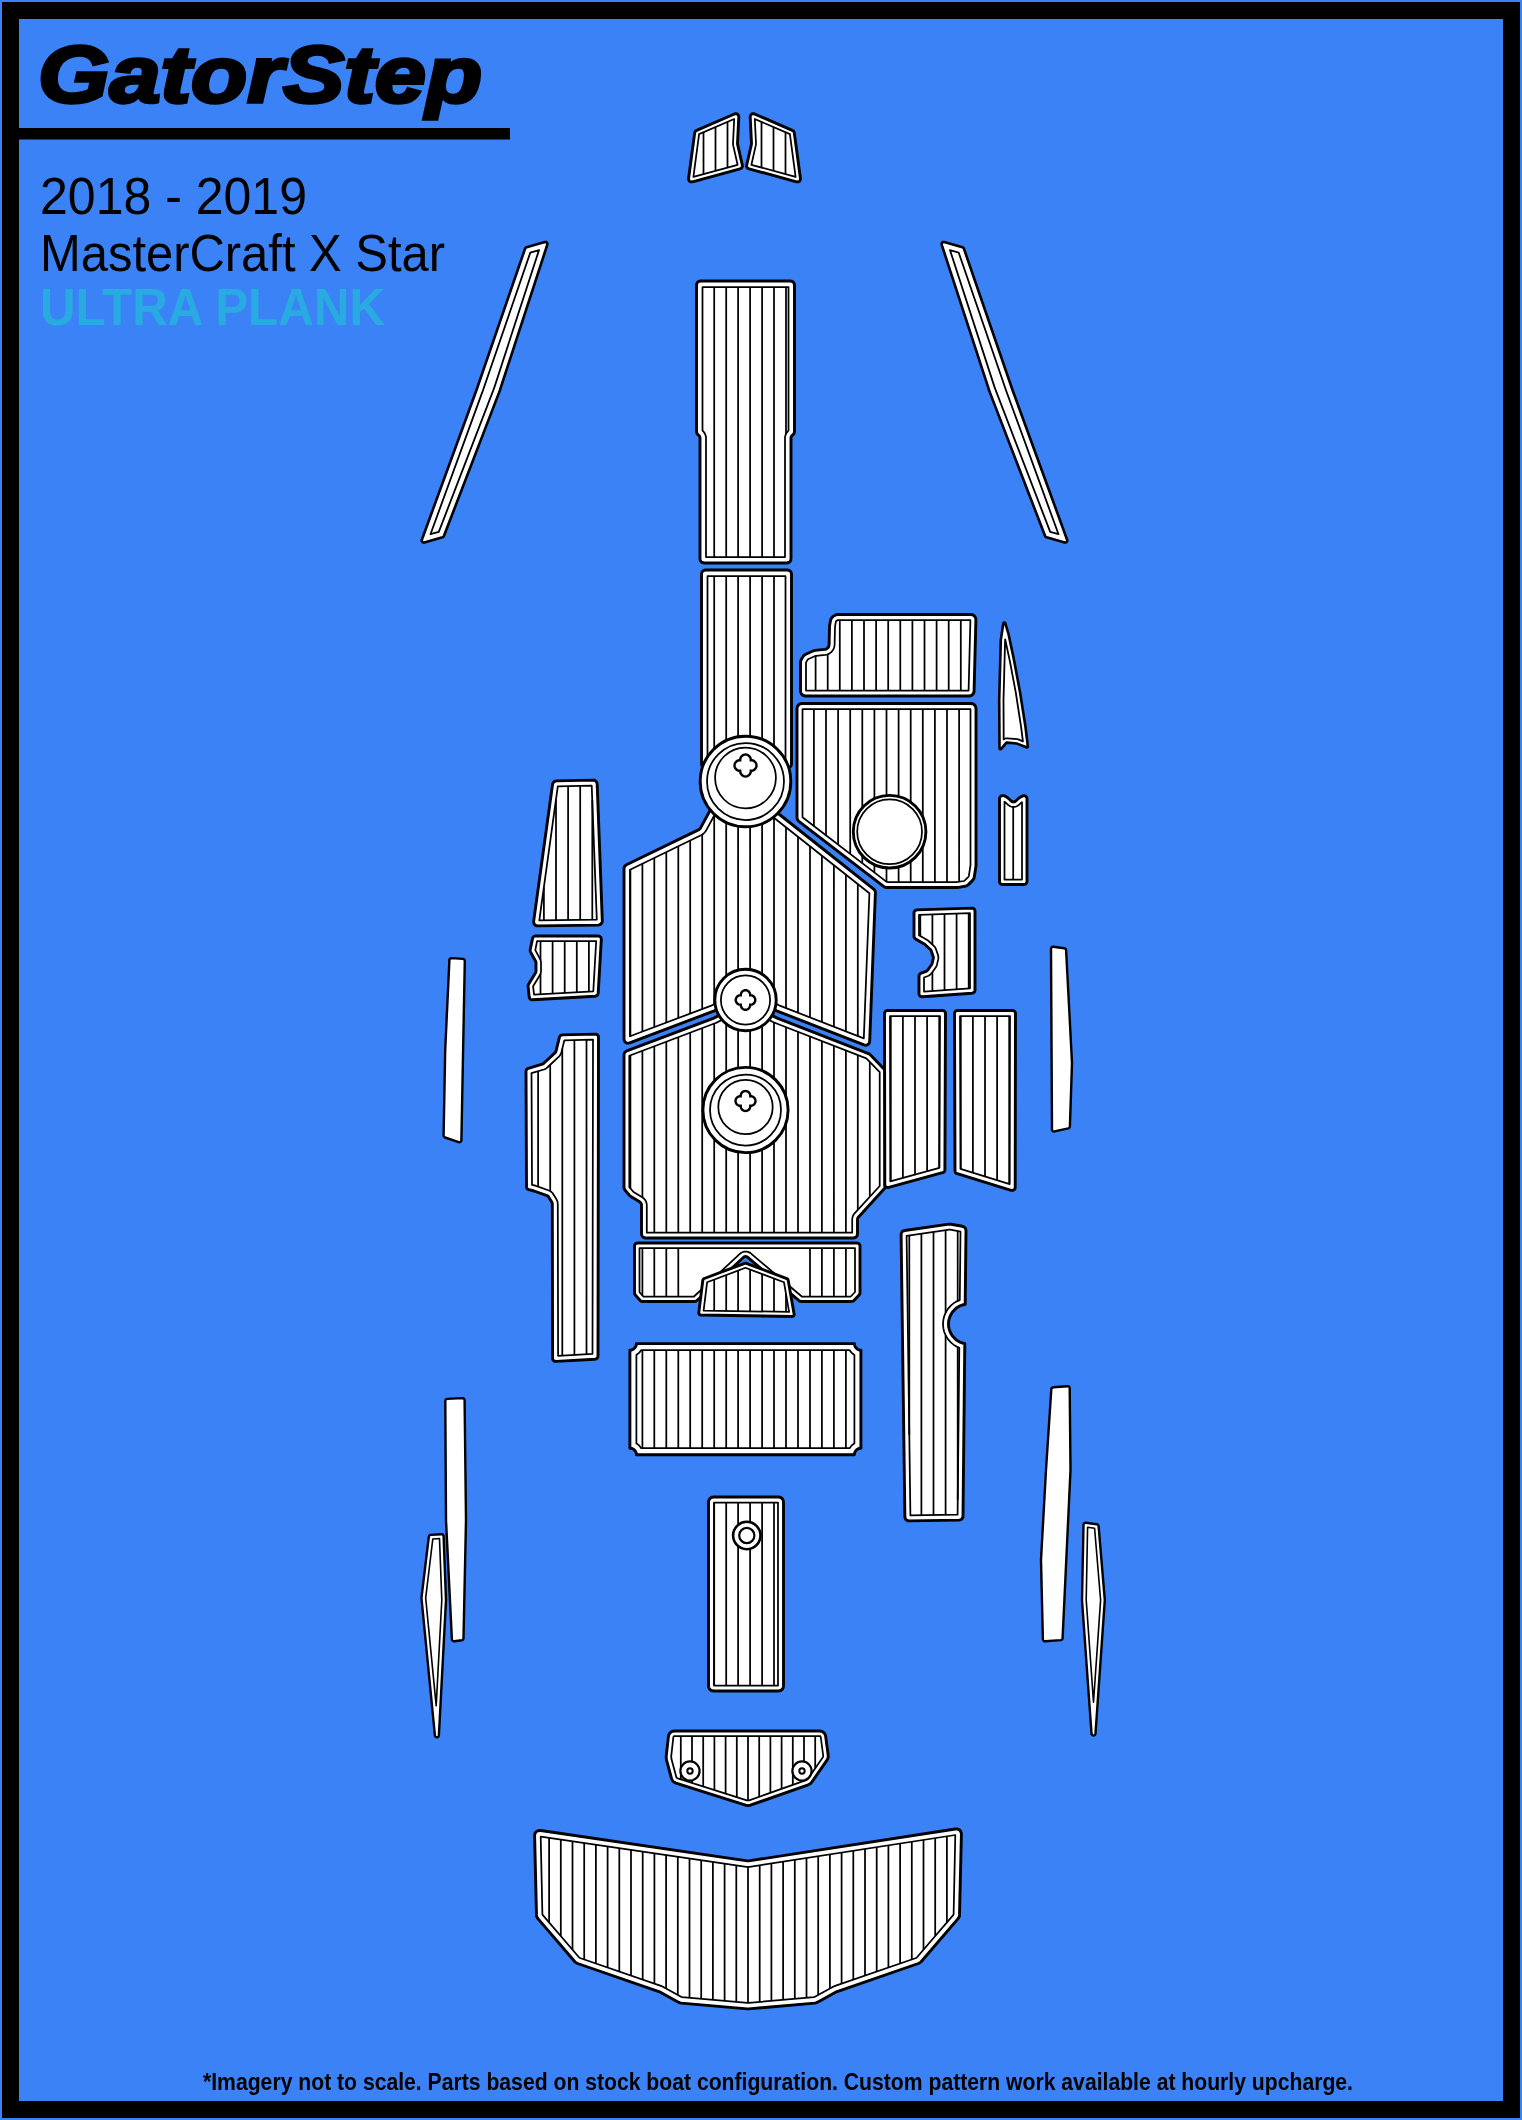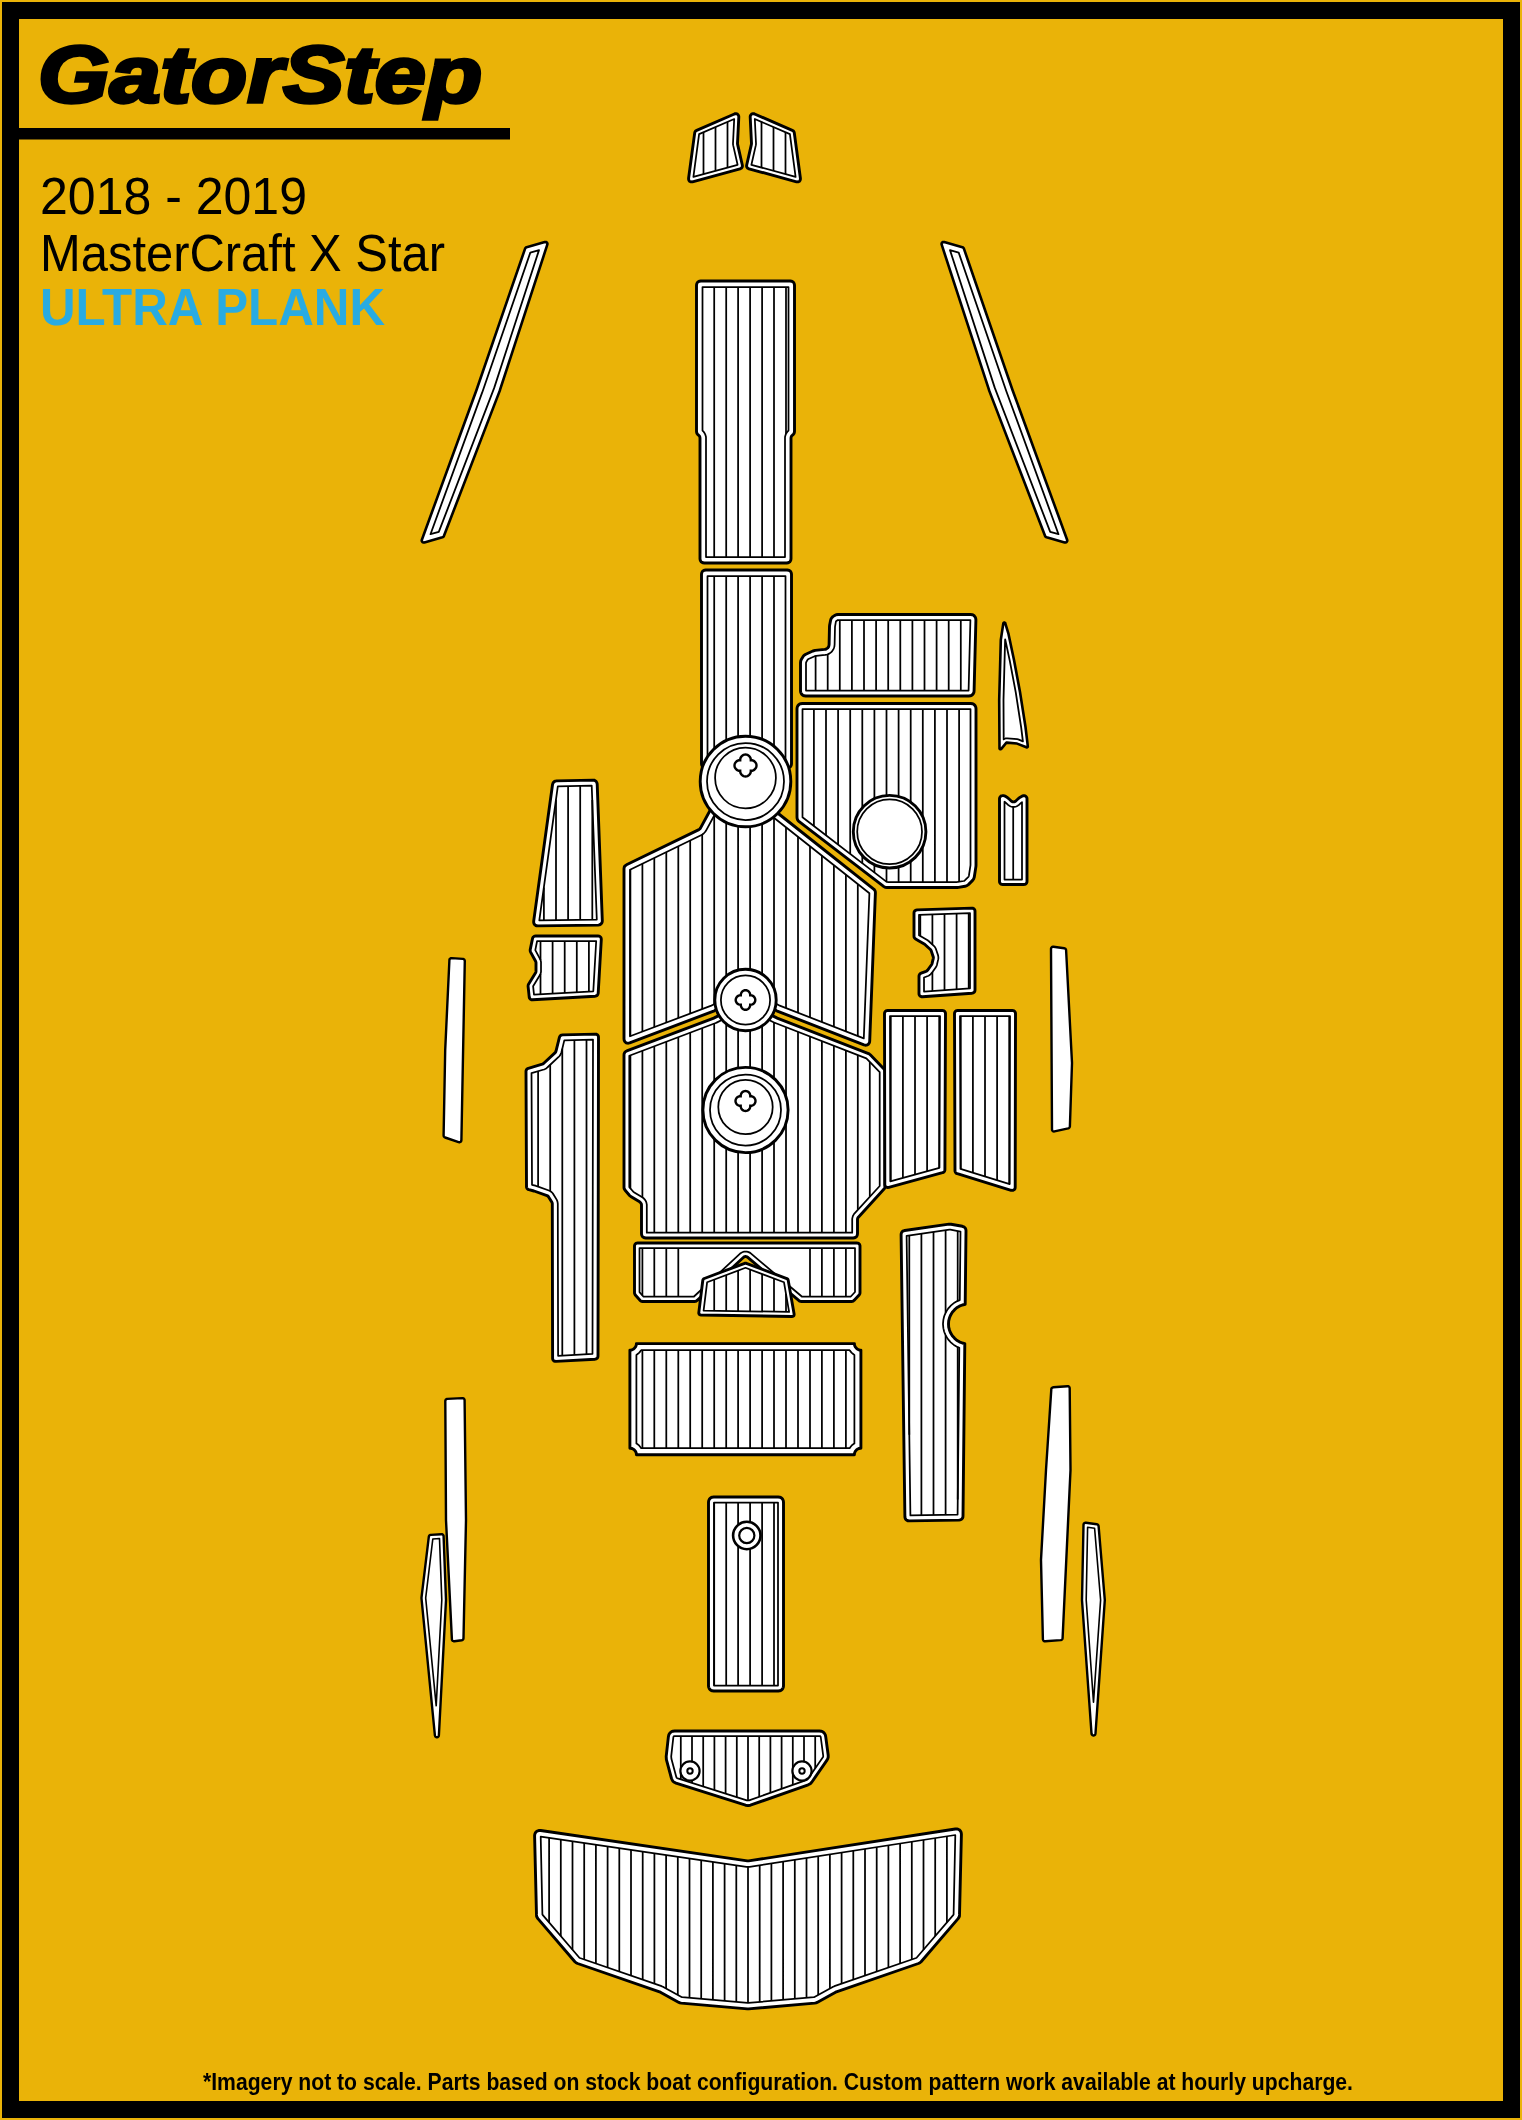--- a/index.html
+++ b/index.html
@@ -1,16 +1,16 @@
 <!DOCTYPE html>
 <html><head>
 <meta charset="utf-8">
 <style>
   html,body { margin:0; padding:0; background:#fff; }
-  .page { position:relative; width:1522px; height:2120px; background:#eab308;
+  .page { position:relative; width:1522px; height:2120px; background:#3b82f6;
            font-family:"Liberation Sans", sans-serif; }
   svg { position:absolute; left:0; top:0; }
 </style>
 </head>
 <body>
 <div class="page">
 <svg width="1522" height="2120" viewBox="0 0 1522 2120">
 
 <rect x="10.5" y="10.5" width="1501" height="2099" fill="none" stroke="#000" stroke-width="17"></rect>
 

